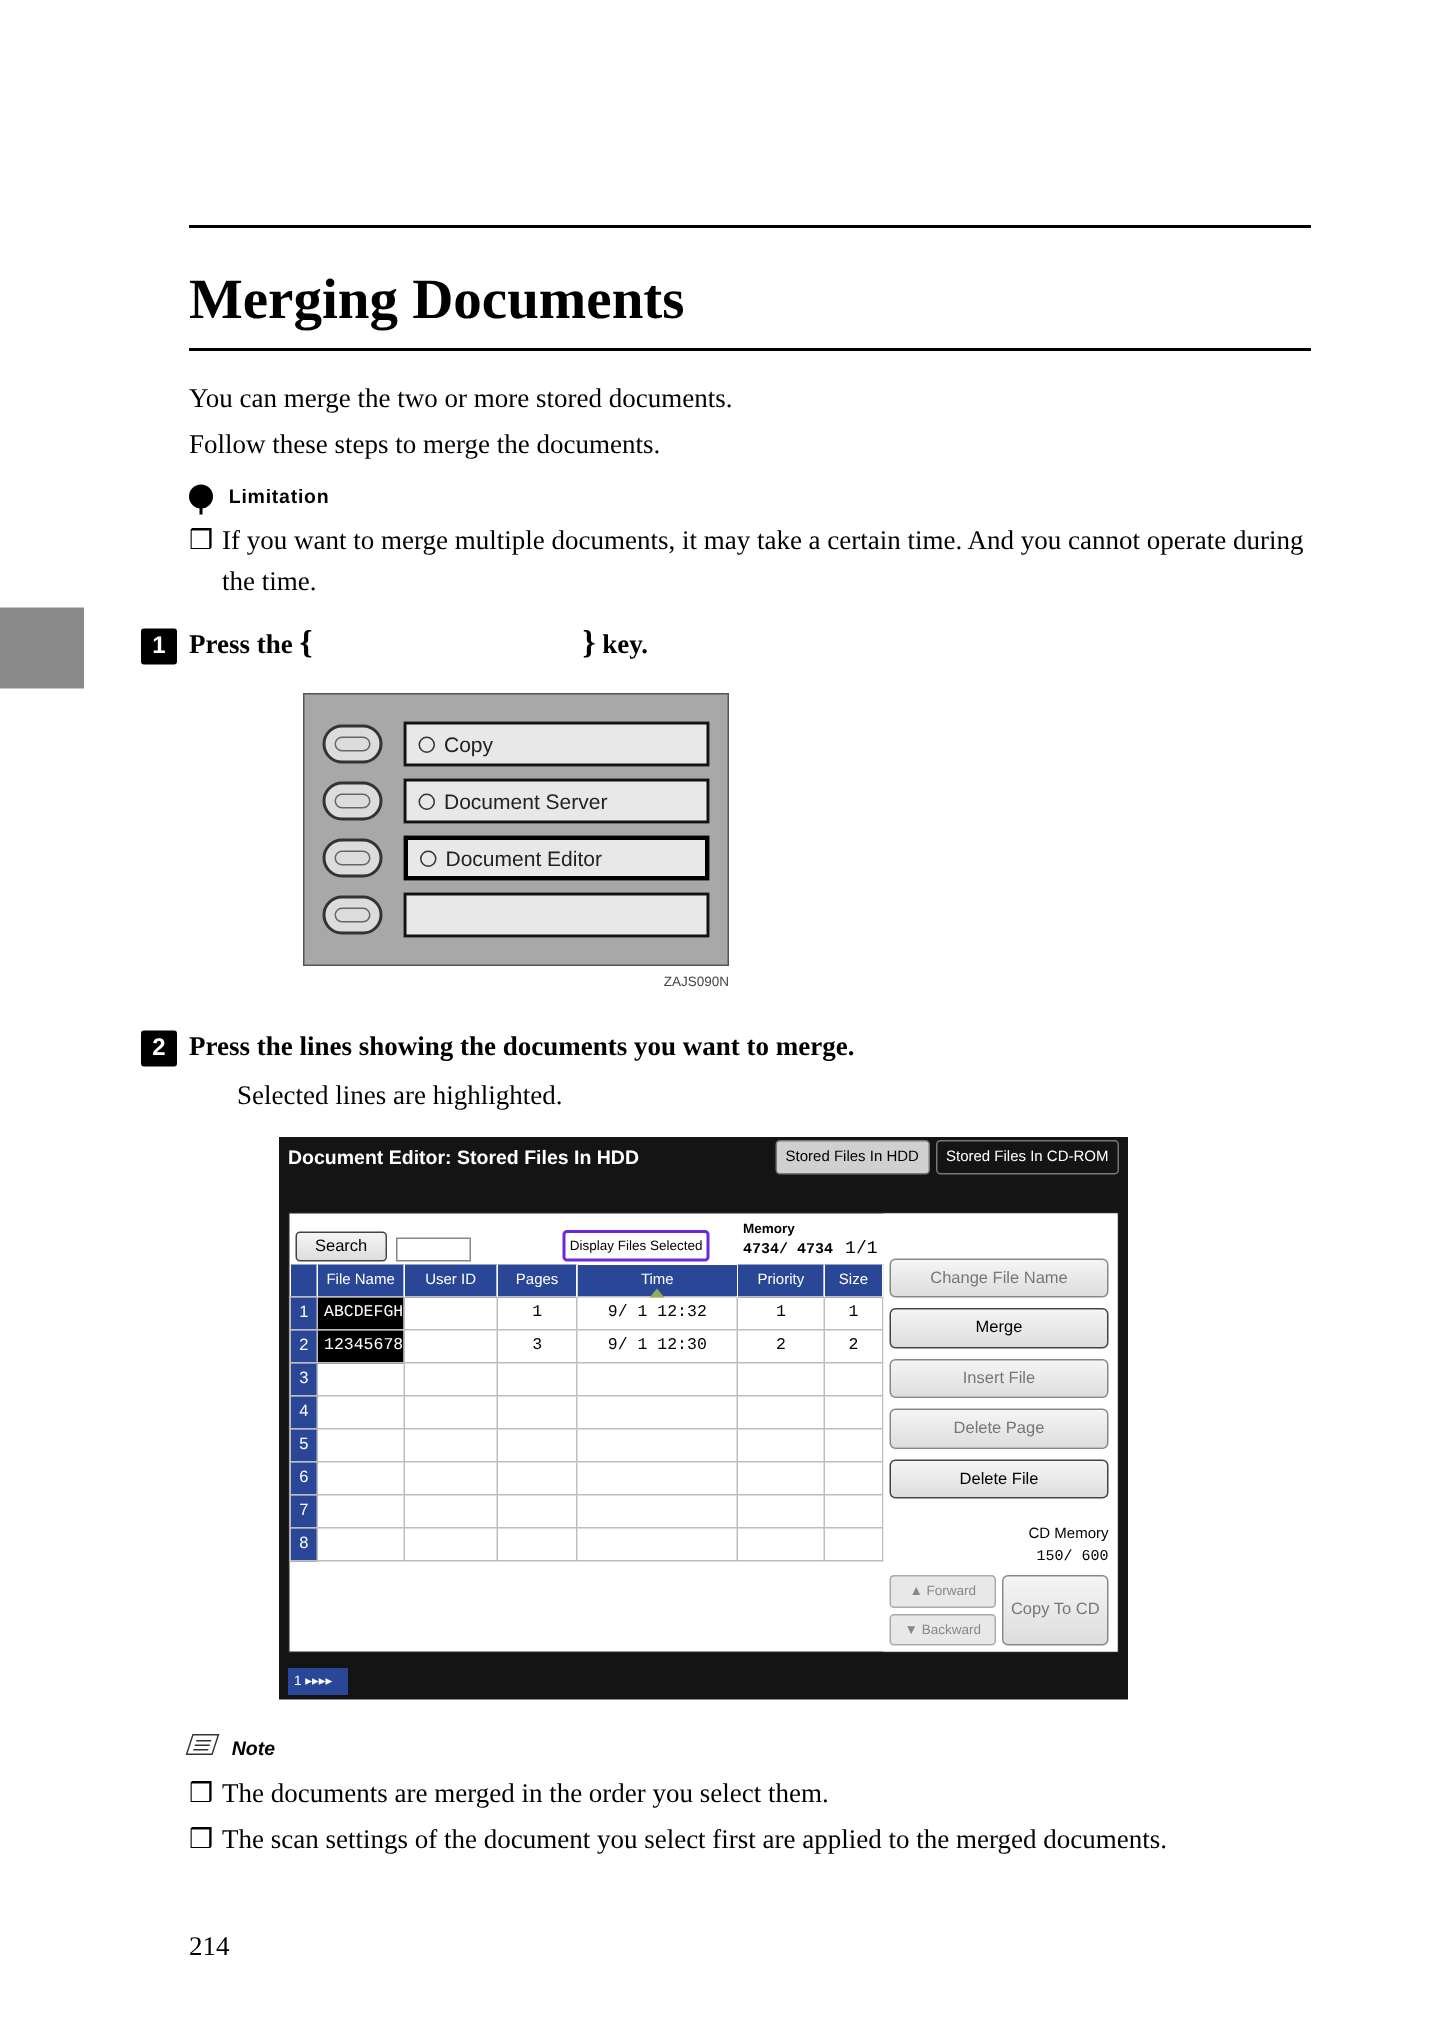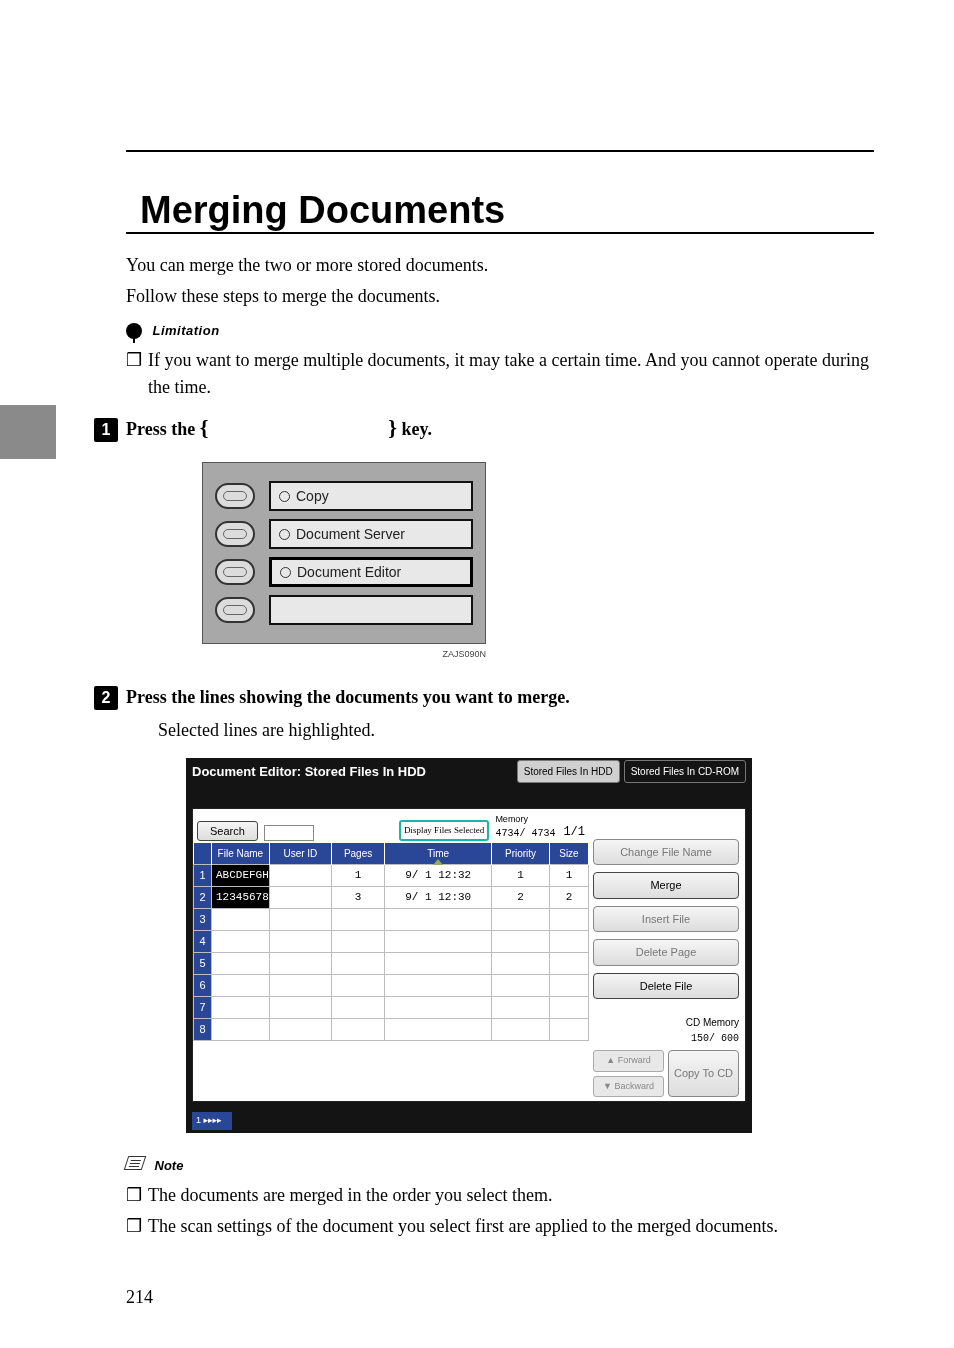--- a/index.html
+++ b/index.html
@@ -1,21 +1,21 @@
 <!DOCTYPE html>
 <html><head>
 <meta charset="utf-8">
 <style>
   * { box-sizing: border-box; margin: 0; padding: 0; }
   html, body { width: 954px; height: 1348px; background: #fff; font-family: Georgia, 'Times New Roman', serif; color: #000; }
   .page { width: 954px; height: 1348px; position: relative; padding: 40px 80px 40px 80px; }
   .side-tab { position: absolute; left: 0; top: 405px; width: 56px; height: 54px; background: #8a8a8a; }
   .rule-top { position: absolute; left: 126px; right: 80px; top: 150px; height: 2px; background: #000; }
   .rule-title { position: absolute; left: 126px; right: 80px; top: 232px; height: 2px; background: #000; }
-  .title { font-family: Liberation Sans, sans-serif; font-weight: 700; font-size: 38px; position: absolute; left: 140px; top: 178px; margin-top: 11px; }
+  .title { font-family: Liberation Serif, serif; font-weight: 700; font-size: 38px; position: absolute; left: 126px; top: 178px; }
   .body { position: absolute; left: 126px; right: 80px; top: 252px; font-size: 18px; line-height: 1.5; }
   .para { margin-bottom: 4px; }
   .limitation-icon { display: inline-block; width: 16px; height: 16px; background: #000; border-radius: 50%; position: relative; vertical-align: middle; }
   .limitation-icon::after { content: ""; position: absolute; left: 7px; top: 14px; width: 2px; height: 6px; background: #000; }
   .disc-item { display: flex; margin-top: 4px; }
   .disc-bullet { width: 22px; flex-shrink: 0; }
   .disc-text { flex: 1; }
   .step-row { display: flex; align-items: baseline; margin-top: 10px; }
   .step-icon { width: 24px; height: 24px; display: inline-flex; align-items: center; justify-content: center; font-family: Arial, sans-serif; font-weight: bold; margin-right: 8px; flex-shrink: 0; }
   .step-icon-bg { background: #000; color: #fff; font-size: 16px; border-radius: 2px; }
@@ -36,22 +36,22 @@
   .ss-outer { background: #141414; padding: 0 6px 2px 6px; }
   .ss-titlebar { display: flex; align-items: center; height: 28px; }
   .ss-title { color: #fff; font-family: Arial, sans-serif; font-weight: bold; font-size: 13px; flex: 1; }
   .ss-tab { font-family: Arial, sans-serif; font-size: 10px; color: #fff; padding: 3px 6px; border: 1px solid #777; border-radius: 3px; margin-left: 4px; }
   .ss-tab.active { background: #d0d0d0; color: #000; }
   .ss-toolbar-gap { height: 22px; background: #141414; }
   .ss-body { background: #fff; border: 1px solid #222; }
   .ss-toprow { display: flex; align-items: flex-end; font-family: 'Courier New', monospace; font-size: 11px; padding: 4px 4px 2px 4px; }
   .ss-search-btn { border: 1px solid #444; background: linear-gradient(#f5f5f5,#ddd); padding: 1px 12px; font-family: Arial; font-size: 11px; border-radius: 3px; margin-right: 6px; }
   .ss-spacer { flex: 1; }
-  .ss-disp-btn { border: 2px solid #14b8a6; background: #fff; font-family: Liberation Serif, serif; font-size: 9px; padding: 2px 3px; border-radius: 3px; }
-  .ss-mem { margin-left: 6px; font-size: 10px; }
+  .ss-disp-btn { border: 2px solid #6d28d9; background: #fff; font-family: Liberation Sans, sans-serif; font-size: 9px; padding: 2px 3px; border-radius: 3px; }
+  .ss-mem { margin-left: 22px; font-size: 10px; font-weight: bold; }
   .ss-table { width: 100%; border-collapse: collapse; font-family: 'Courier New', monospace; font-size: 11px; }
   .ss-table th { background: #2a4696; color: #fff; font-family: Arial; font-size: 10px; font-weight: normal; padding: 3px 2px; border-right: 1px solid #fff; }
   .ss-table td { height: 22px; border: 1px solid #bdbdbd; text-align: center; }
   .ss-table td.rownum { background: #2a4696; color: #fff; width: 18px; font-family: Arial; }
   .ss-table td.fname { background: #000; color: #fff; text-align: left; padding-left: 4px; width: 49px; }
   .ss-flex { display: flex; }
   .ss-left { flex: 1; }
   .ss-rightcol { width: 156px; padding: 2px 6px 4px 4px; background: #fff; }
   .r-btn { border: 1px solid #888; background: linear-gradient(#f5f5f5,#ddd); font-family: Arial; font-size: 11px; text-align: center; padding: 4px 2px; border-radius: 4px; color: #777; margin-bottom: 7px; }
   .r-btn.enabled { border: 1px solid #444; color: #000; }
@@ -76,21 +76,21 @@
   <div class="rule-top"></div>
   <h1 class="title">Merging Documents</h1>
   <div class="rule-title"></div>
 
   <div class="body">
     <p class="para">You can merge the two or more stored documents.</p>
     <p class="para">Follow these steps to merge the documents.</p>
 
     <p class="para" style="margin-top:6px;">
       <span class="limitation-icon"></span>
-      <span style="font-family: Arial; font-size:13px; font-weight:bold; letter-spacing:0.5px; margin-left:6px; vertical-align:middle;font-style:italic;">Limitation</span>
+      <span style="font-family: Arial; font-size:13px; font-weight:bold; letter-spacing:0.5px; margin-left:6px; vertical-align:middle;">Limitation</span>
     </p>
     <div class="disc-item">
       <div class="disc-bullet">❒</div>
       <div class="disc-text">If you want to merge multiple documents, it may take a certain time. And you cannot operate during the time.</div>
     </div>
 
     <div class="step-row" style="margin-left:-32px;">
       <span class="step-icon step-icon-bg">
           <span>1</span>
         </span>

